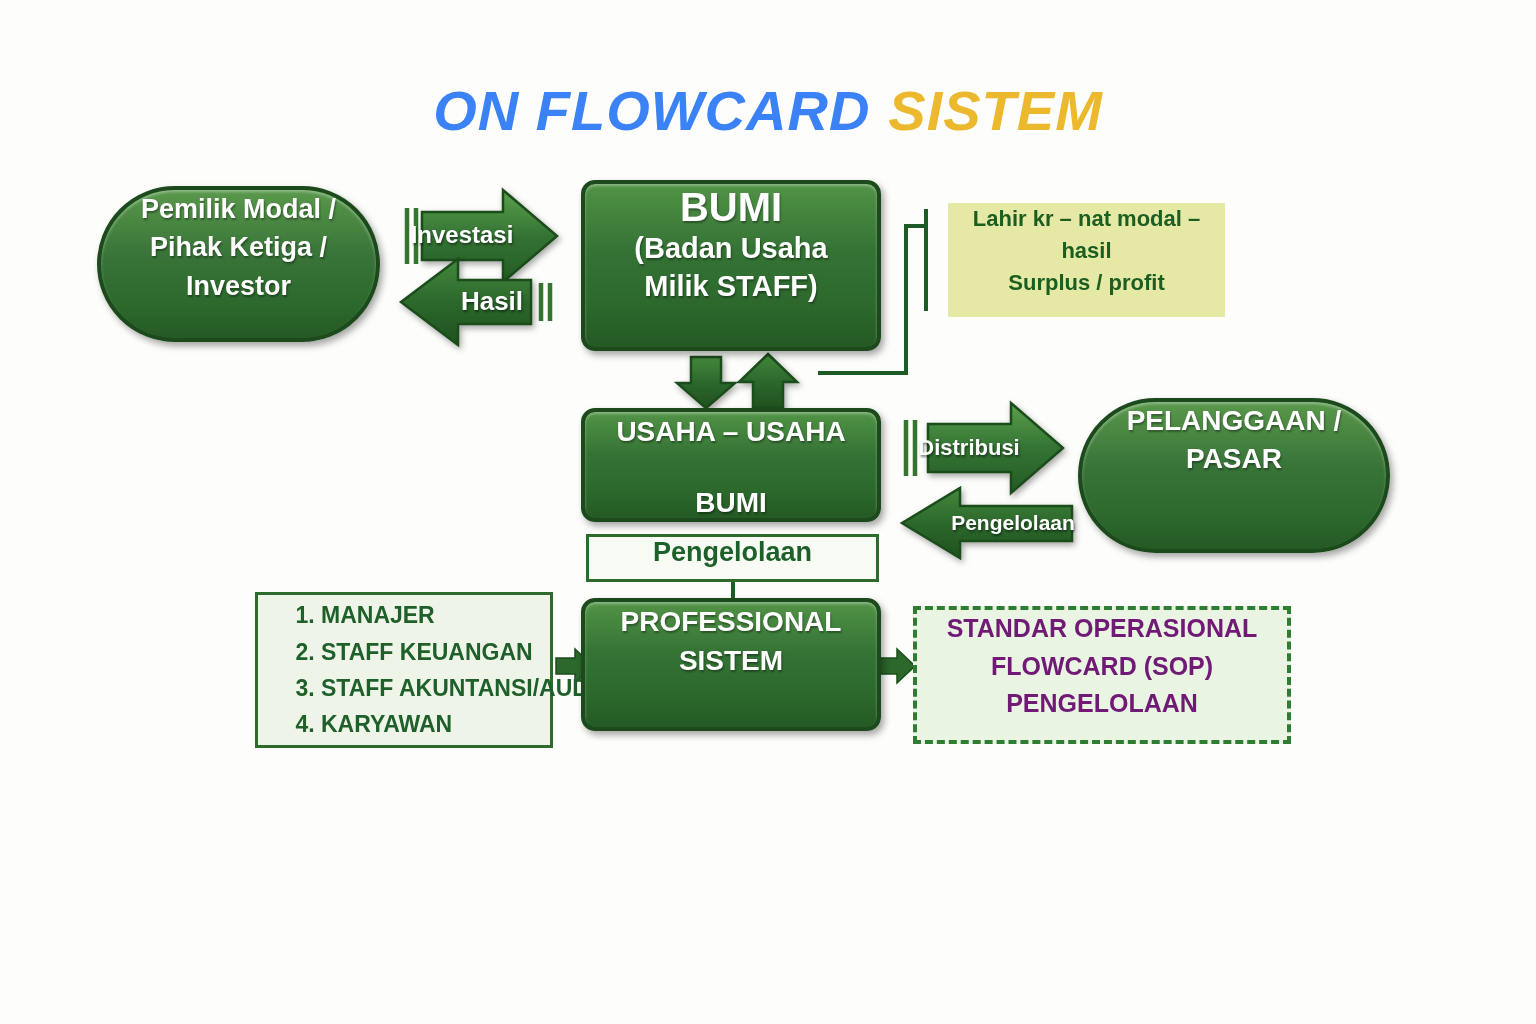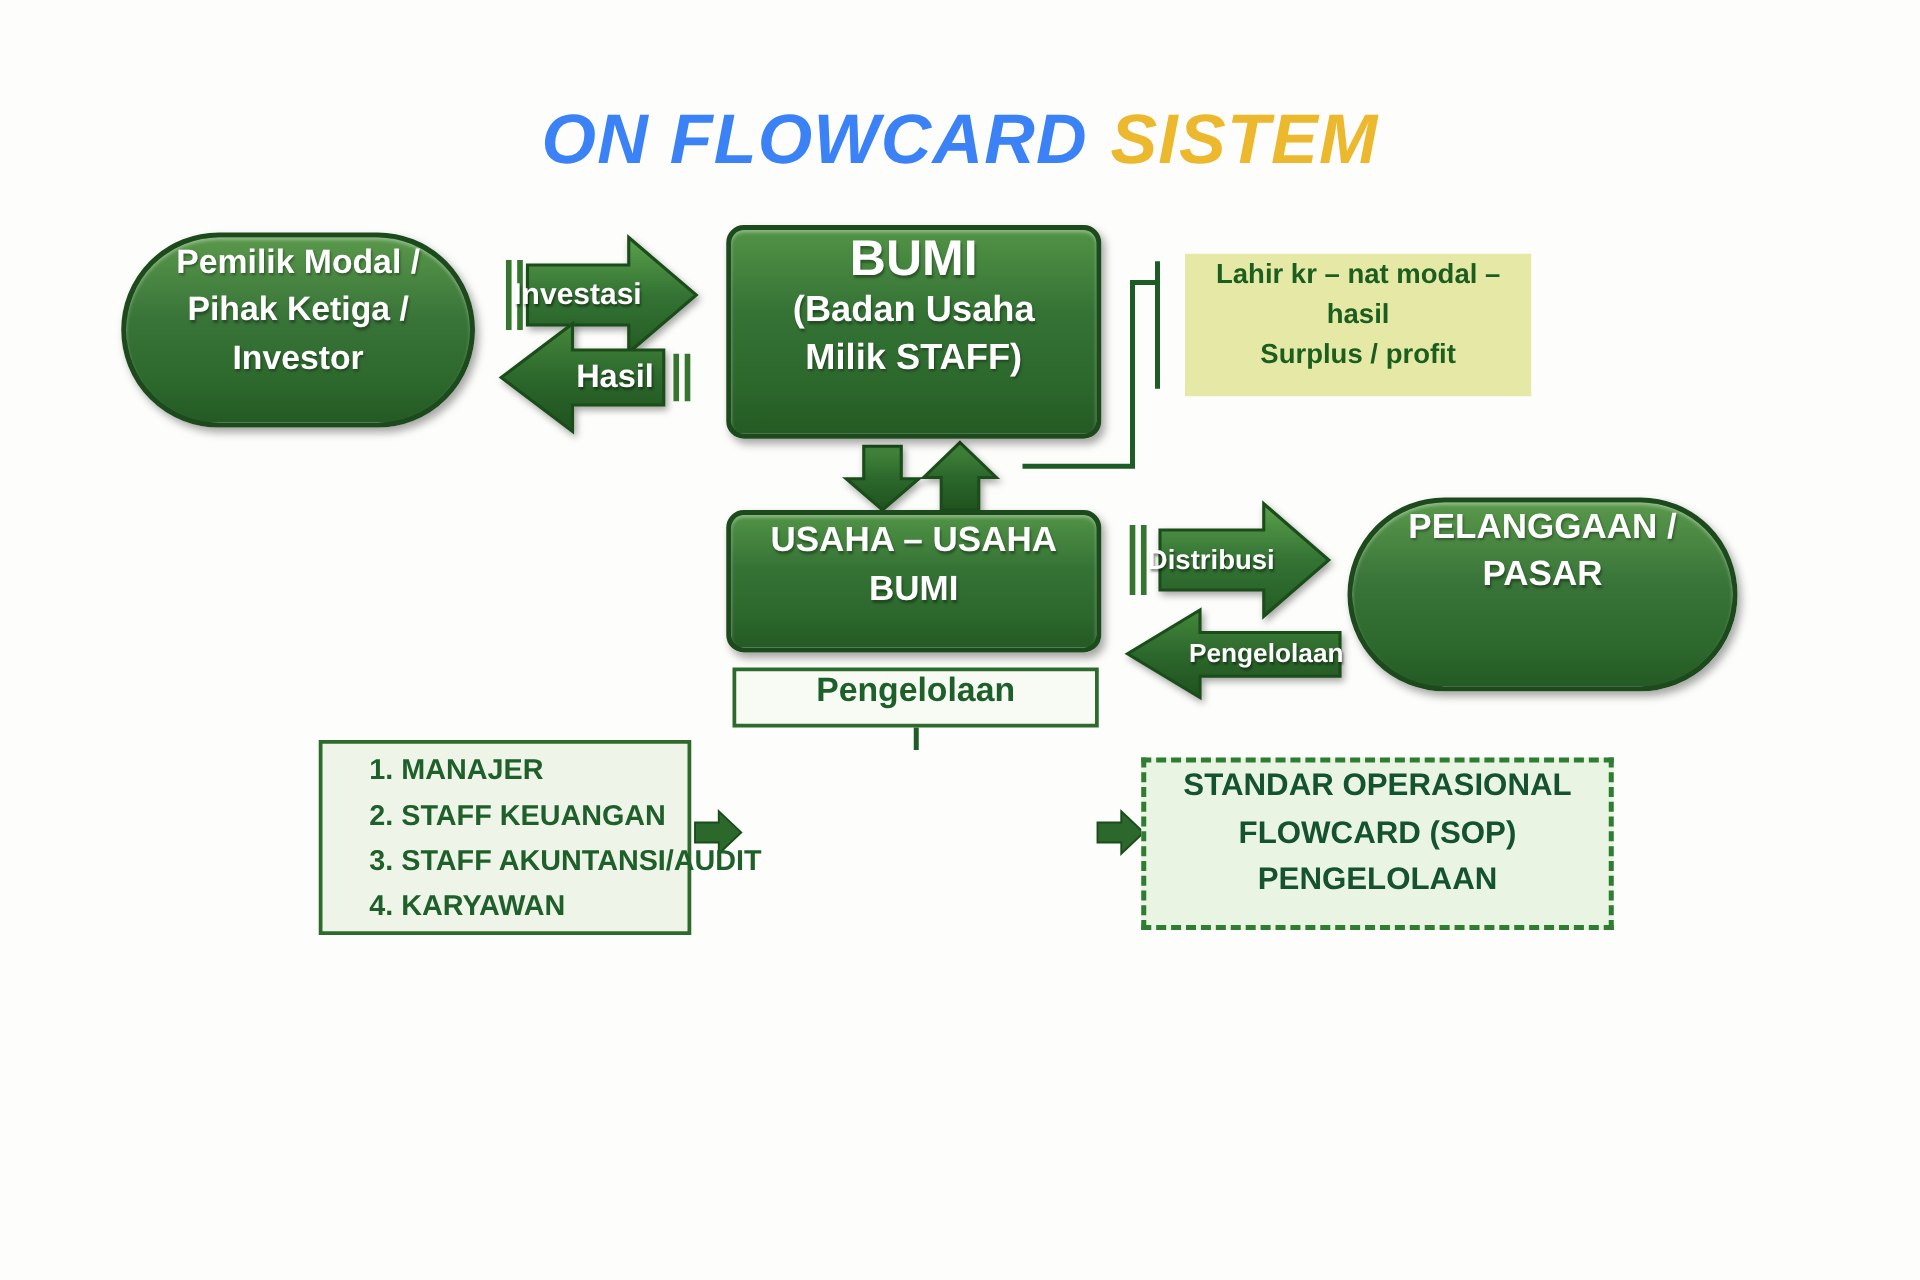--- a/index.html
+++ b/index.html
@@ -66,42 +66,42 @@
 
   .bumi { left: 581px; top: 180px; width: 300px; height: 171px; }
   .bumi-name { font-size: 40px; font-weight: bold; line-height: 1.15; }
   .bumi-sub  { font-size: 29px; font-weight: bold; line-height: 1.3; }
 
   .note { left: 948px; top: 203px; width: 277px; height: 114px;
           background: #e6e9a6; color: #1b5e20;
           font-size: 22px; font-weight: bold; line-height: 1.45; }
 
   .usaha { left: 581px; top: 408px; width: 300px; height: 114px;
-           font-size: 28px; font-weight: bold; line-height: 1.4; }
+           font-size: 28px; font-weight: bold; line-height: 1.4; gap: 32px; }
 
   .konsumen { left: 1078px; top: 398px; width: 312px; height: 155px;
               border-radius: 78px;
               font-size: 28px; font-weight: bold; line-height: 1.35; }
 
   .pengelolaan-label { left: 586px; top: 534px; width: 293px; height: 48px;
                        background: #f7fbf4; border: 3px solid #2c6b2c;
                        color: #1e6029; font-size: 27px; font-weight: bold; }
 
   .staff-list { left: 255px; top: 592px; width: 298px; height: 156px;
                 align-items: flex-start; justify-content: center;
                 font-size: 23px; font-weight: bold; padding-left: 15px; }
   .staff-list ol { list-style: decimal; margin-left: 48px; }
   .staff-list li { line-height: 1.58; white-space: nowrap; text-align: left; }
 
   .professional { left: 581px; top: 598px; width: 300px; height: 133px;
                   font-size: 28px; font-weight: bold; line-height: 1.4; }
 
   .sop { left: 913px; top: 606px; width: 378px; height: 138px;
          background: #e9f4e3; border: 4px dashed #2e7d32;
-         color: #14532d; font-size: 25px; font-weight: bold; line-height: 1.5; }
+         color: #701a75; font-size: 25px; font-weight: bold; line-height: 1.5; }
 
   
   .layer {
     position: absolute;
     left: 0; top: 0;
     width: 1536px; height: 1024px;
   }
   .big-arrow { stroke: #1b4d1b; stroke-width: 2.5; filter: drop-shadow(2px 3px 3px rgba(0,0,0,0.35)); }
   .small-arrow { stroke: #1b4d1b; stroke-width: 1.5; }
   .tail-mark { stroke: #35752f; stroke-width: 4.5; fill: none; }
@@ -200,20 +200,24 @@
 
   <div class="node light-box staff-list">
     <ol>
       <li>MANAJER</li>
       <li>STAFF KEUANGAN</li>
       <li>STAFF AKUNTANSI/AUDIT</li>
       <li>KARYAWAN</li>
     </ol>
   </div>
 
+  <div class="node green-box professional">
+    <div>PROFESSIONAL</div>
+    <div>SISTEM</div>
+  </div>
 
   <div class="node sop">
     <div>STANDAR OPERASIONAL</div>
     <div>FLOWCARD (SOP)</div>
     <div>PENGELOLAAN</div>
   </div>
 
 </div>
 
 </body></html>

